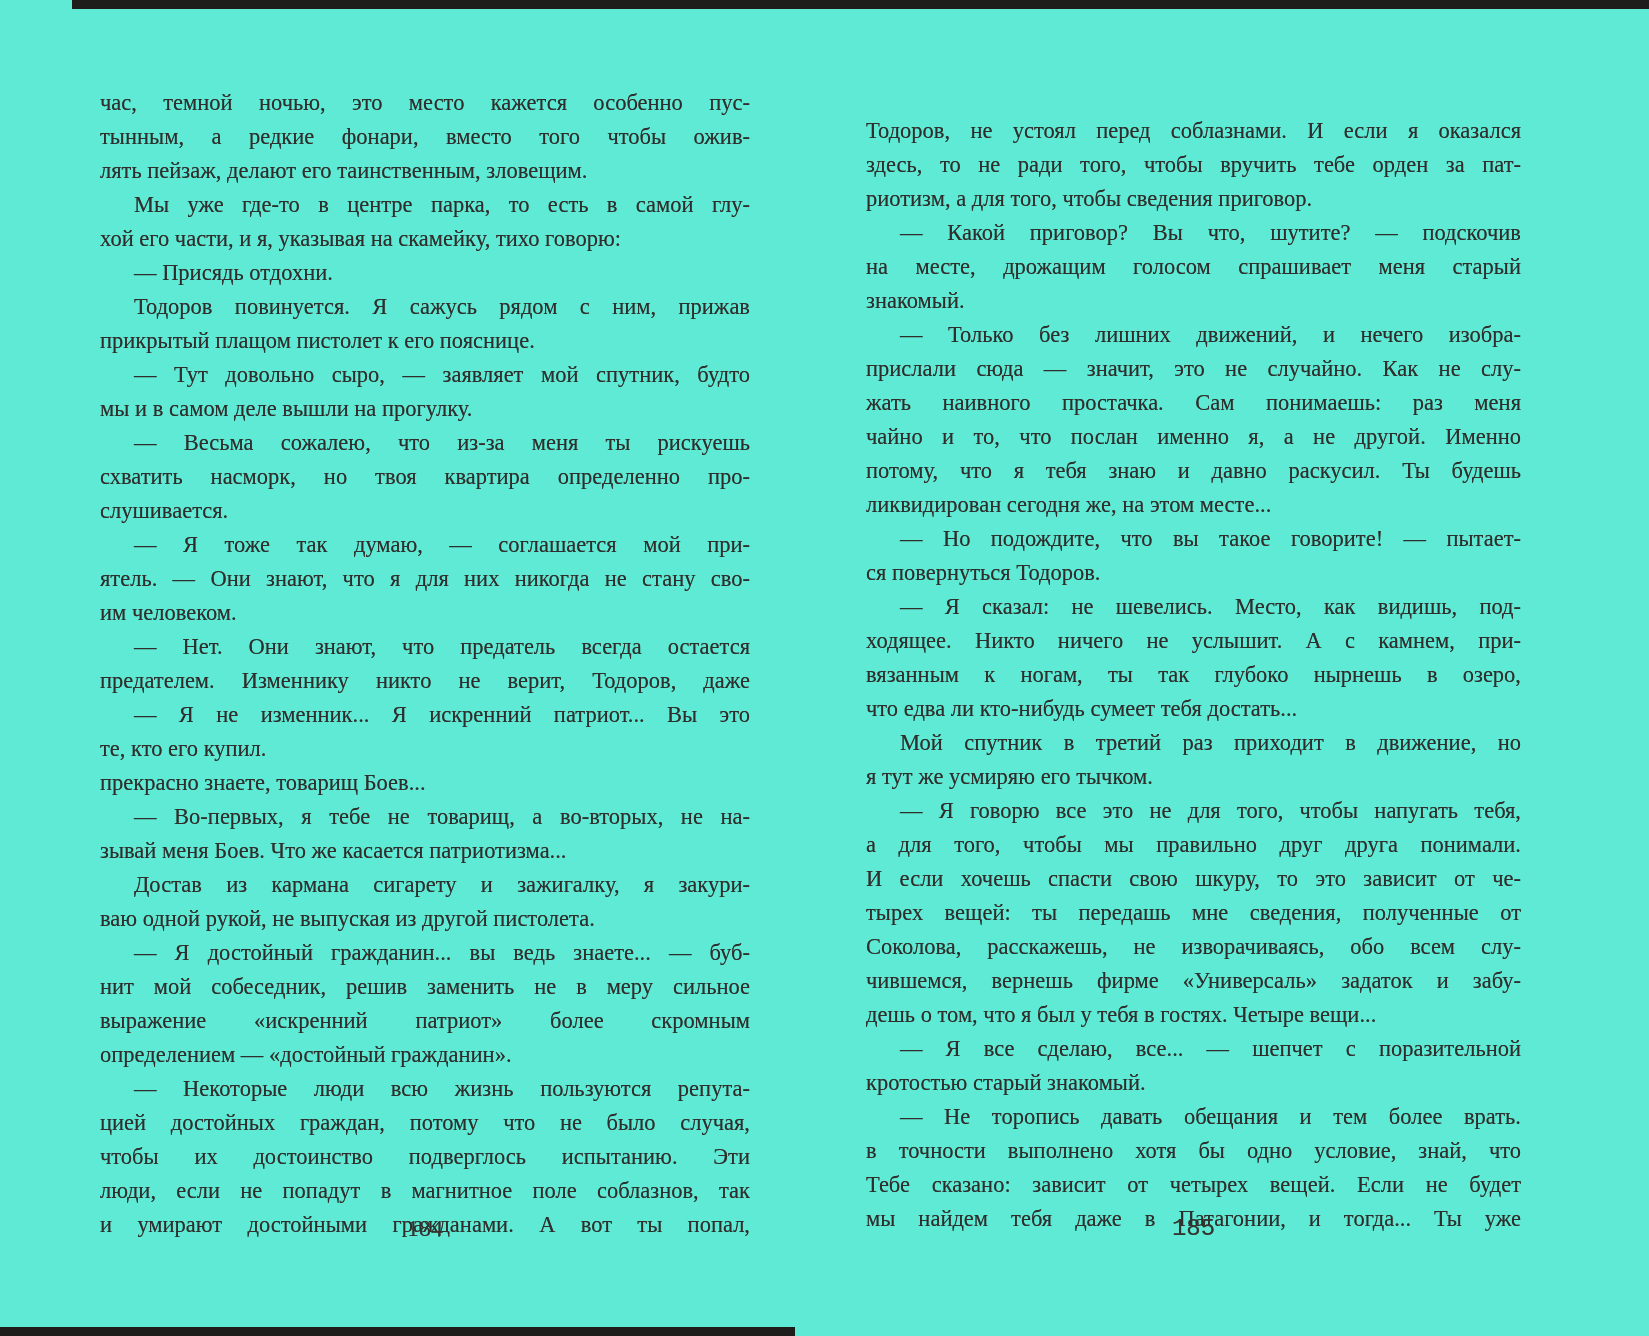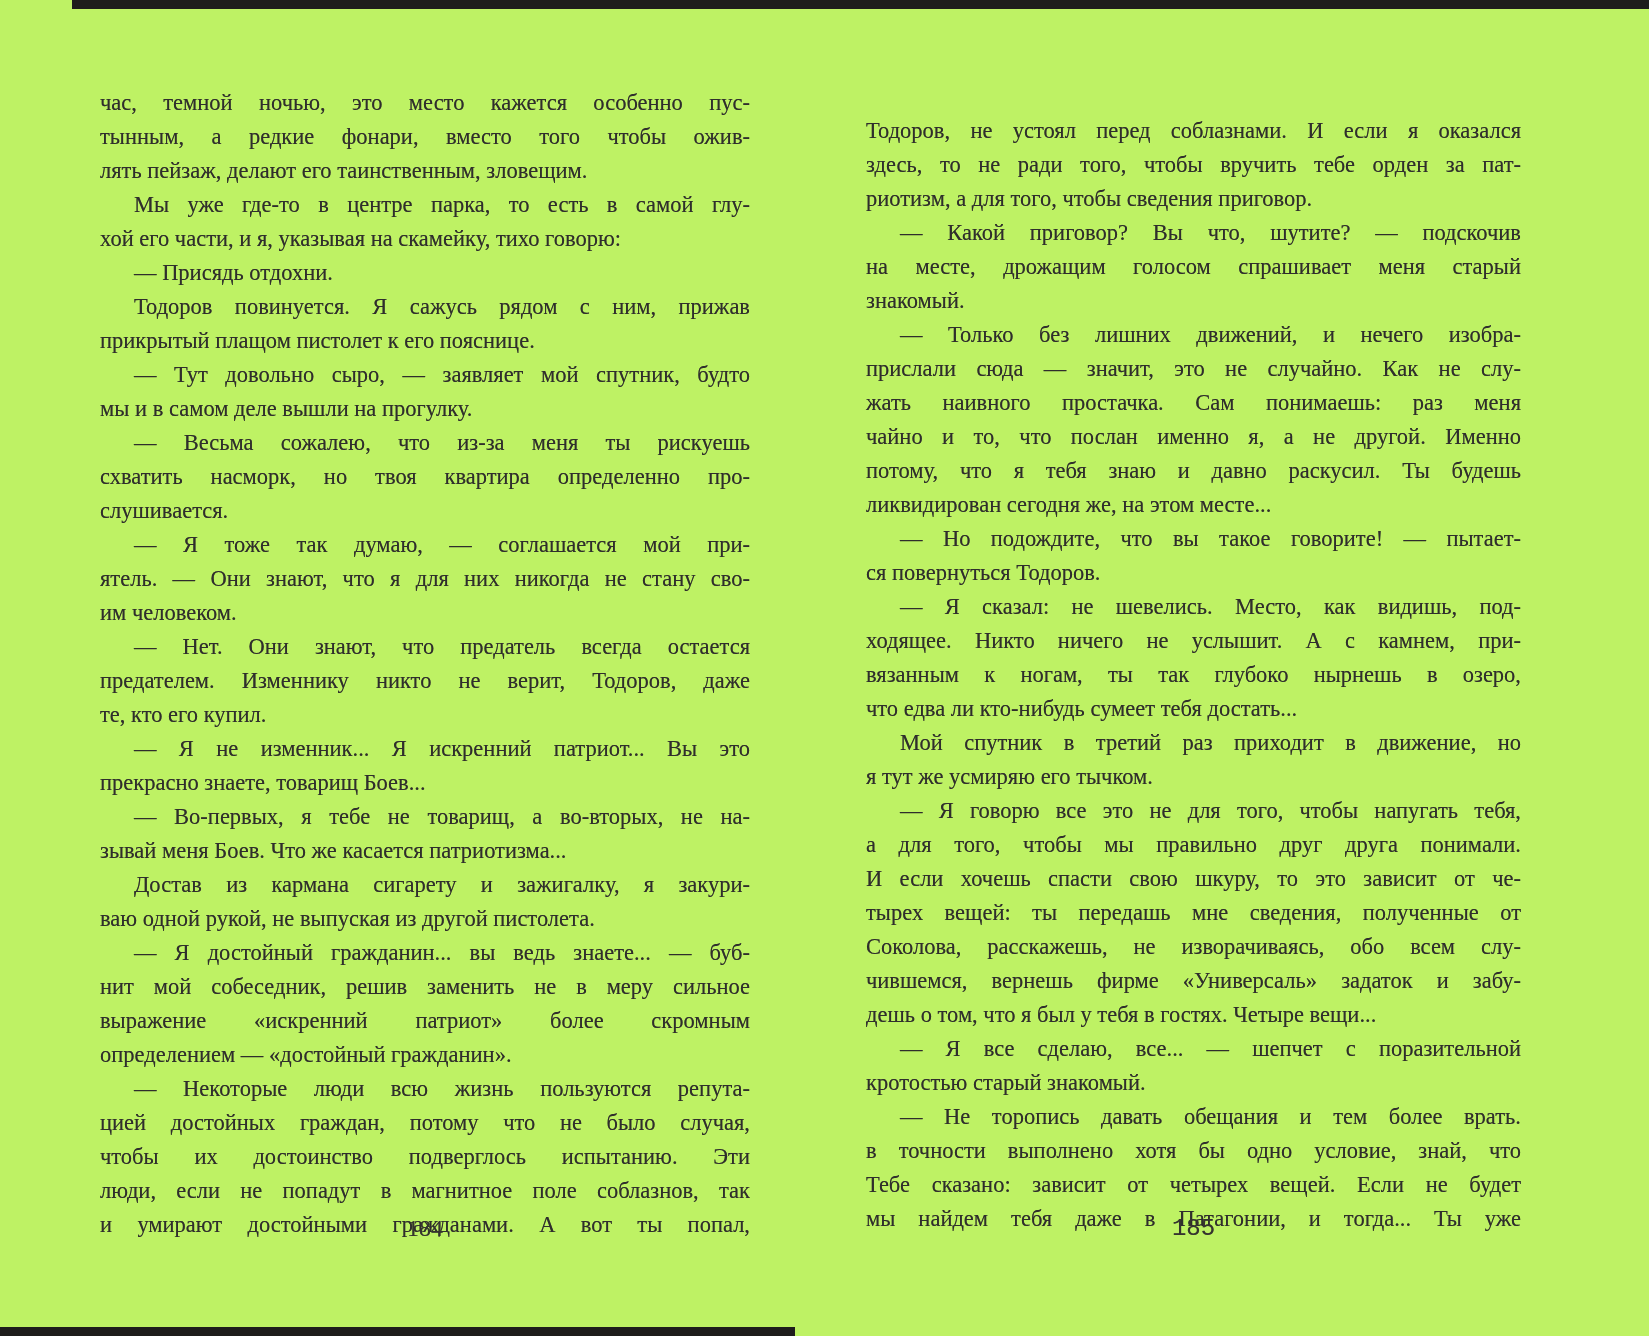--- a/index.html
+++ b/index.html
@@ -4,21 +4,21 @@
 <style>
   html, body {
     margin: 0;
     padding: 0;
     background: #ffffff;
   }
   #scan {
     position: relative;
     width: 1649px;
     height: 1336px;
-    background: #bef264;
+    background: #5eead4;
     overflow: hidden;
     font-family: "Liberation Serif", "DejaVu Serif", serif;
   }
   
   .scan-bar {
     position: absolute;
     background: #1e1d1b;
   }
   .scan-bar.top {
     left: 72px; top: 0; width: 1577px; height: 9px;
@@ -79,22 +79,22 @@
         <div class="line indent">— Тут довольно сыро, — заявляет мой спутник, будто</div>
         <div class="line end">мы и в самом деле вышли на прогулку.</div>
         <div class="line indent">— Весьма сожалею, что из-за меня ты рискуешь</div>
         <div class="line">схватить насморк, но твоя квартира определенно про-</div>
         <div class="line end">слушивается.</div>
         <div class="line indent">— Я тоже так думаю, — соглашается мой при-</div>
         <div class="line">ятель. — Они знают, что я для них никогда не стану сво-</div>
         <div class="line end">им человеком.</div>
         <div class="line indent">— Нет. Они знают, что предатель всегда остается</div>
         <div class="line">предателем. Изменнику никто не верит, Тодоров, даже</div>
+        <div class="line indent">— Я не изменник... Я искренний патриот... Вы это</div>
         <div class="line end">те, кто его купил.</div>
-        <div class="line indent">— Я не изменник... Я искренний патриот... Вы это</div>
         <div class="line end">прекрасно знаете, товарищ Боев...</div>
         <div class="line indent">— Во-первых, я тебе не товарищ, а во-вторых, не на-</div>
         <div class="line end">зывай меня Боев. Что же касается патриотизма...</div>
         <div class="line indent">Достав из кармана сигарету и зажигалку, я закури-</div>
         <div class="line end">ваю одной рукой, не выпуская из другой пистолета.</div>
         <div class="line indent">— Я достойный гражданин... вы ведь знаете... — буб-</div>
         <div class="line">нит мой собеседник, решив заменить не в меру сильное</div>
         <div class="line">выражение «искренний патриот» более скромным</div>
         <div class="line end">определением — «достойный гражданин».</div>
         <div class="line indent">— Некоторые люди всю жизнь пользуются репута-</div>

